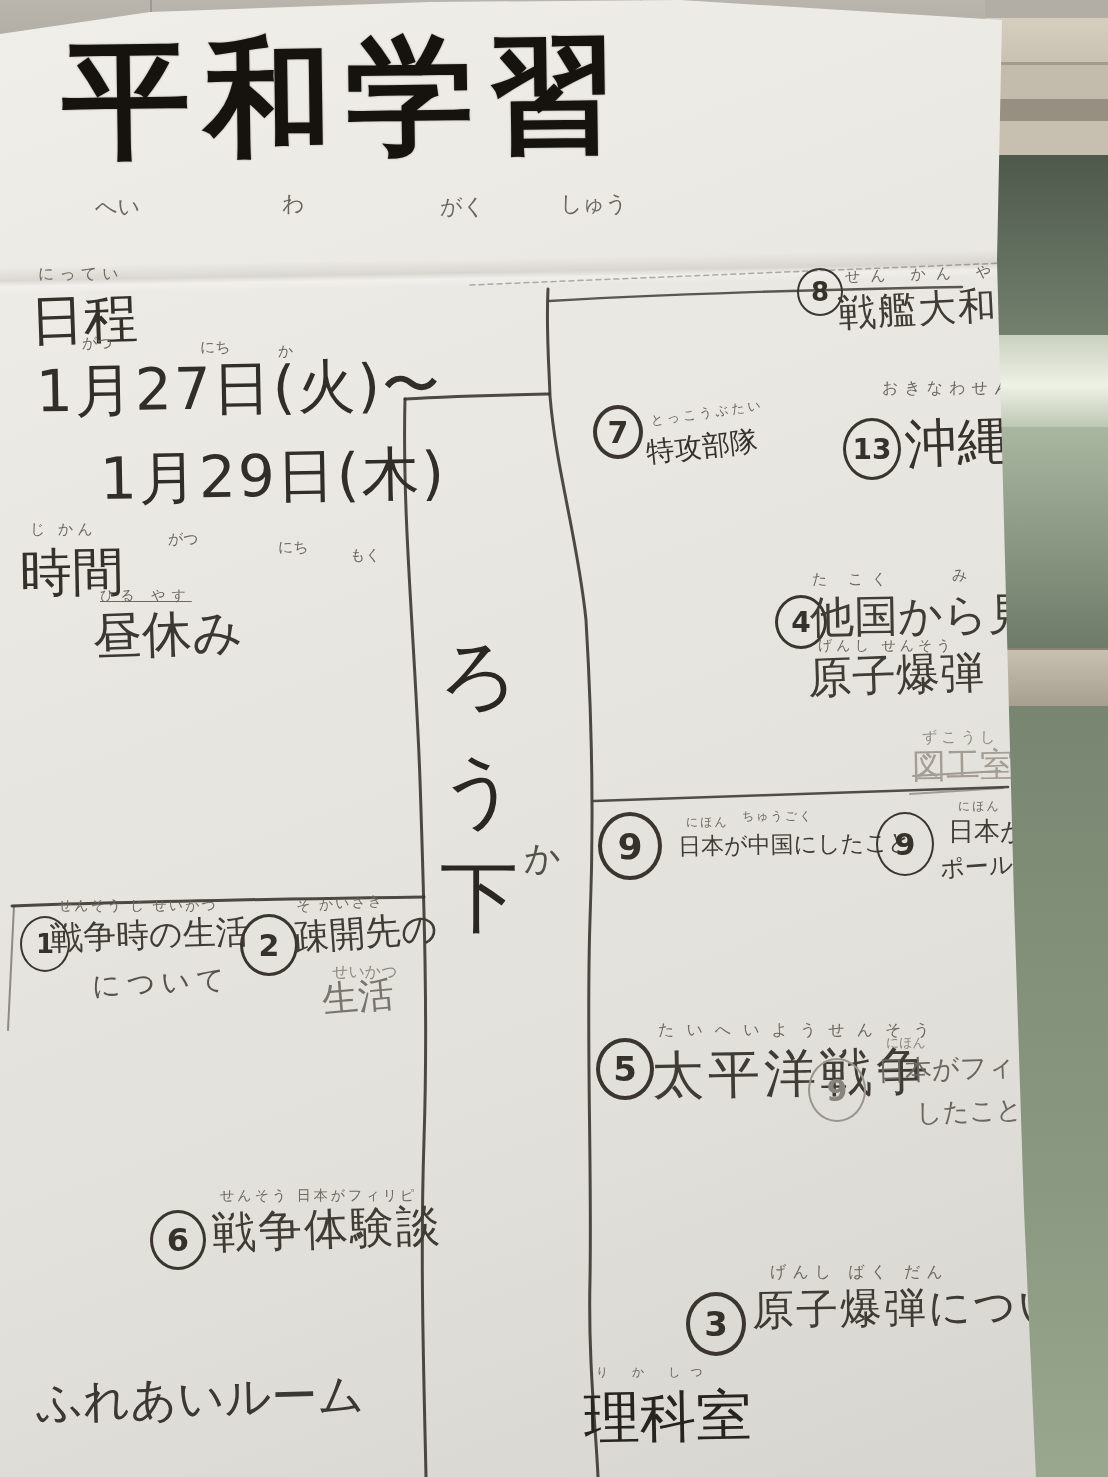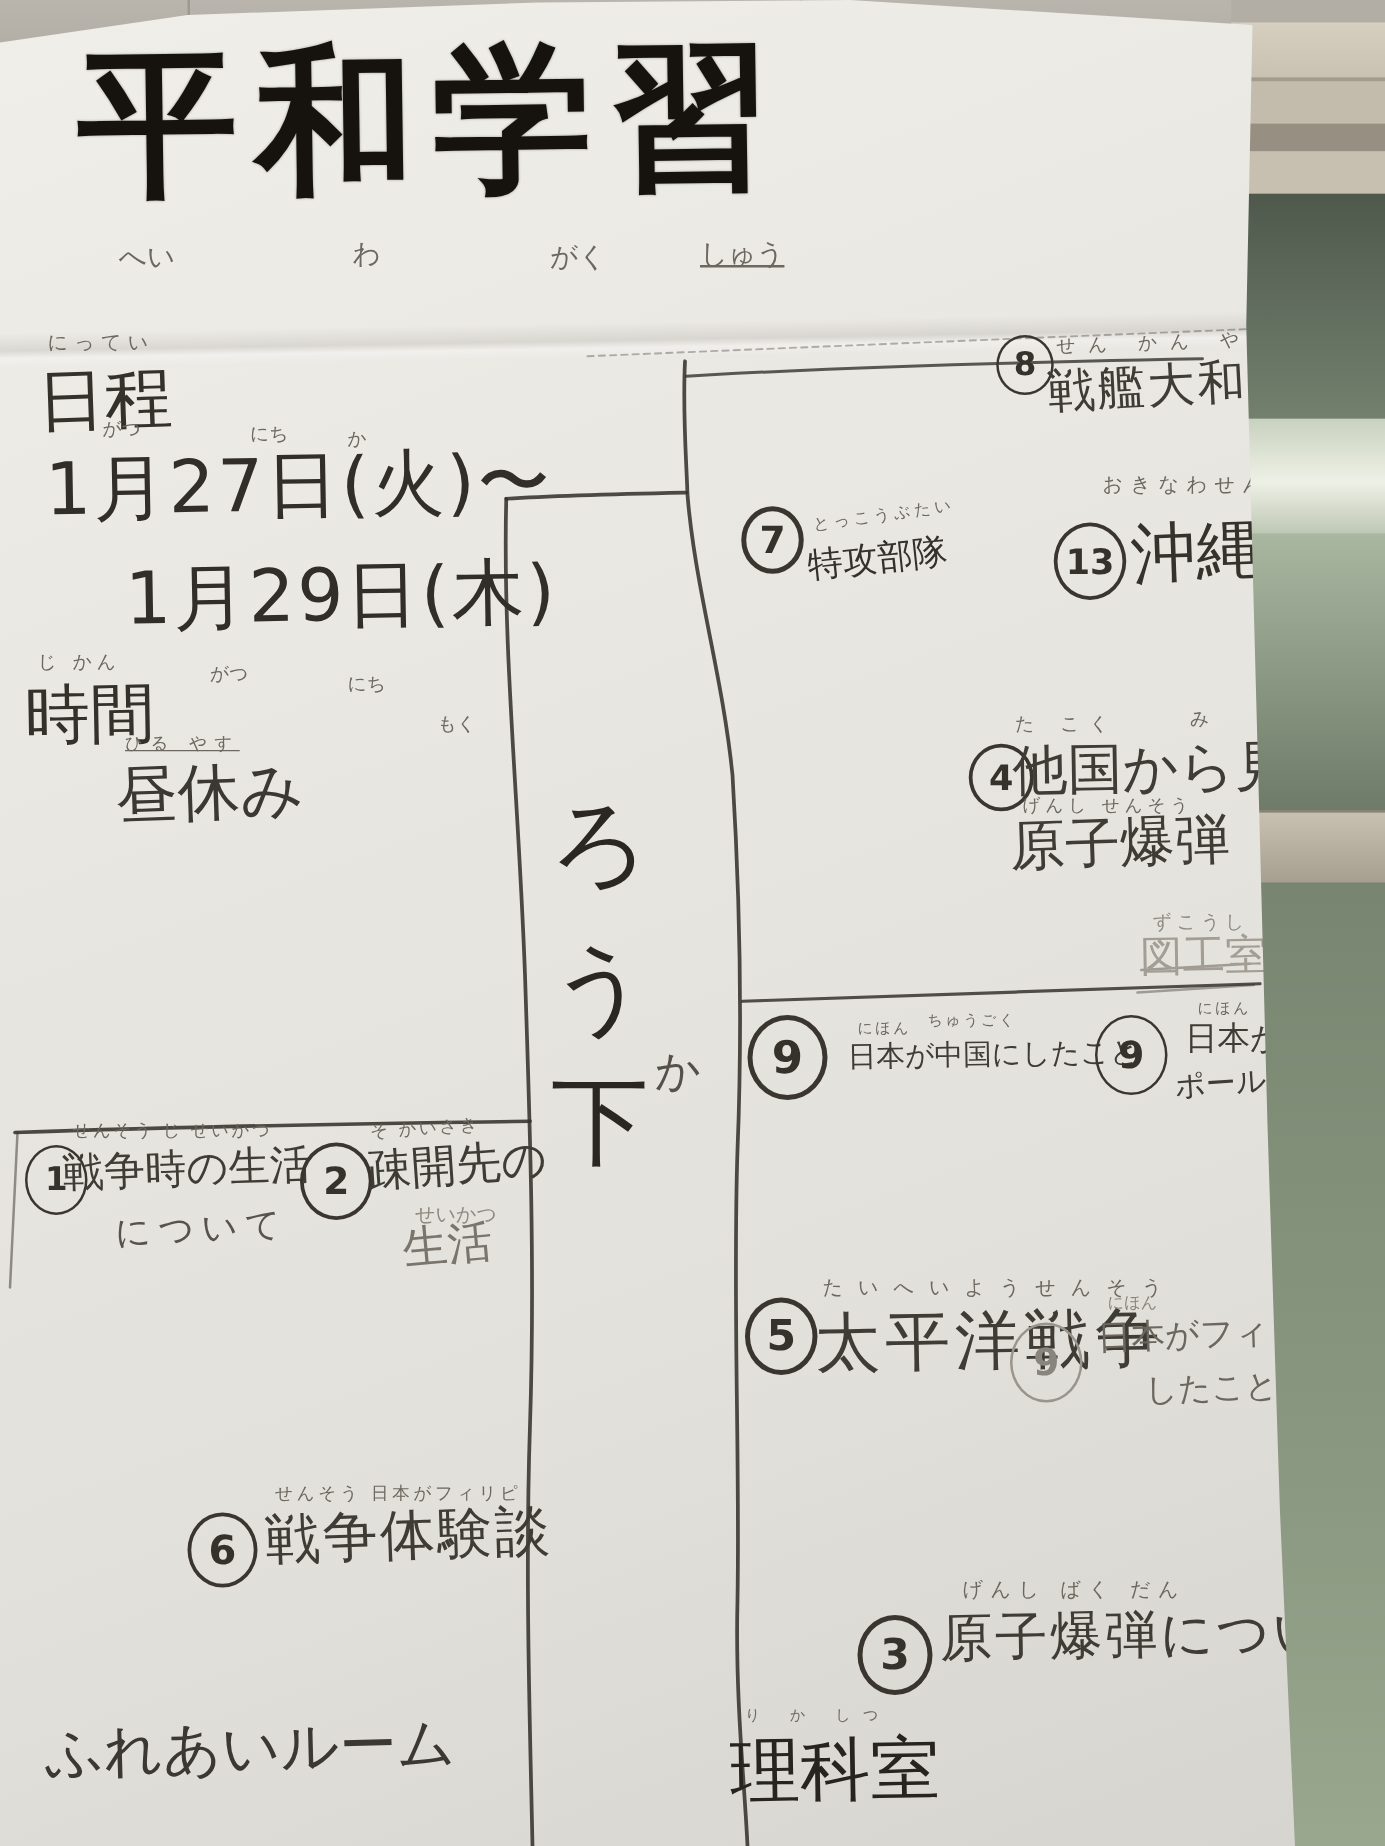--- a/index.html
+++ b/index.html
@@ -79,32 +79,32 @@
       <path stroke-width="1.5" opacity="0.35" stroke-dasharray="5,4" d="M470,285 L1005,263"></path>
       <path stroke-width="2" opacity="0.4" d="M913,776 L1000,771"></path>
       <path stroke-width="2" opacity="0.4" d="M910,794 L1003,788"></path>
     </g>
   </svg>
 
   <div class="t title" style="left:62px;top:30px;font-size:128px;letter-spacing:14px;transform:rotate(-0.8deg);">平和学習</div>
   <div class="fu" style="left:95px;top:196px;font-size:22px;">へい</div>
   <div class="fu" style="left:282px;top:193px;font-size:22px;">わ</div>
   <div class="fu" style="left:440px;top:196px;font-size:22px;">がく</div>
-  <div class="fu" style="left:560px;top:193px;font-size:22px;text-decoration:underline;">しゅう</div>
+  <div class="fu" style="left:560px;top:193px;font-size:22px;">しゅう</div>
 
   <div class="fu" style="left:38px;top:266px;font-size:16px;letter-spacing:5px;">にってい</div>
   <div class="t" style="left:30px;top:292px;font-size:54px;transform:rotate(-2deg);color:#34302a;">日程</div>
   <div class="fu" style="left:82px;top:336px;font-size:15px;">がつ</div>
   <div class="fu" style="left:200px;top:340px;font-size:15px;">にち</div>
   <div class="fu" style="left:278px;top:344px;font-size:15px;">か</div>
   <div class="t" style="left:36px;top:358px;font-size:58px;letter-spacing:2px;transform:rotate(-1deg);color:#312d28;">1月27日(火)〜</div>
   <div class="t" style="left:100px;top:446px;font-size:58px;letter-spacing:2px;transform:rotate(-1deg);color:#312d28;">1月29日(木)</div>
   <div class="fu" style="left:168px;top:532px;font-size:15px;">がつ</div>
   <div class="fu" style="left:278px;top:540px;font-size:15px;">にち</div>
-  <div class="fu" style="left:350px;top:548px;font-size:15px;margin-top:24px;">もく</div>
+  <div class="fu" style="left:350px;top:548px;font-size:15px;">もく</div>
 
   <div class="fu" style="left:30px;top:522px;font-size:15px;letter-spacing:4px;">じ かん</div>
   <div class="t" style="left:20px;top:545px;font-size:52px;transform:rotate(-1deg);color:#34302a;">時間</div>
   <div class="fu" style="left:100px;top:588px;font-size:14px;letter-spacing:6px;text-decoration:underline;">ひる やす</div>
   <div class="t" style="left:92px;top:608px;font-size:50px;transform:rotate(-2deg);color:#3b3833;">昼休み</div>
 
   <div class="t vert" style="left:438px;top:588px;font-size:78px;letter-spacing:20px;color:#2a2723;">ろう下</div>
   <div class="fu" style="left:524px;top:840px;font-size:36px;color:#55514a;">か</div>
 
   <span class="cnum" style="left:797px;top:268px;width:46px;height:48px;font-size:26px;border-width:2.5px;">8</span>

